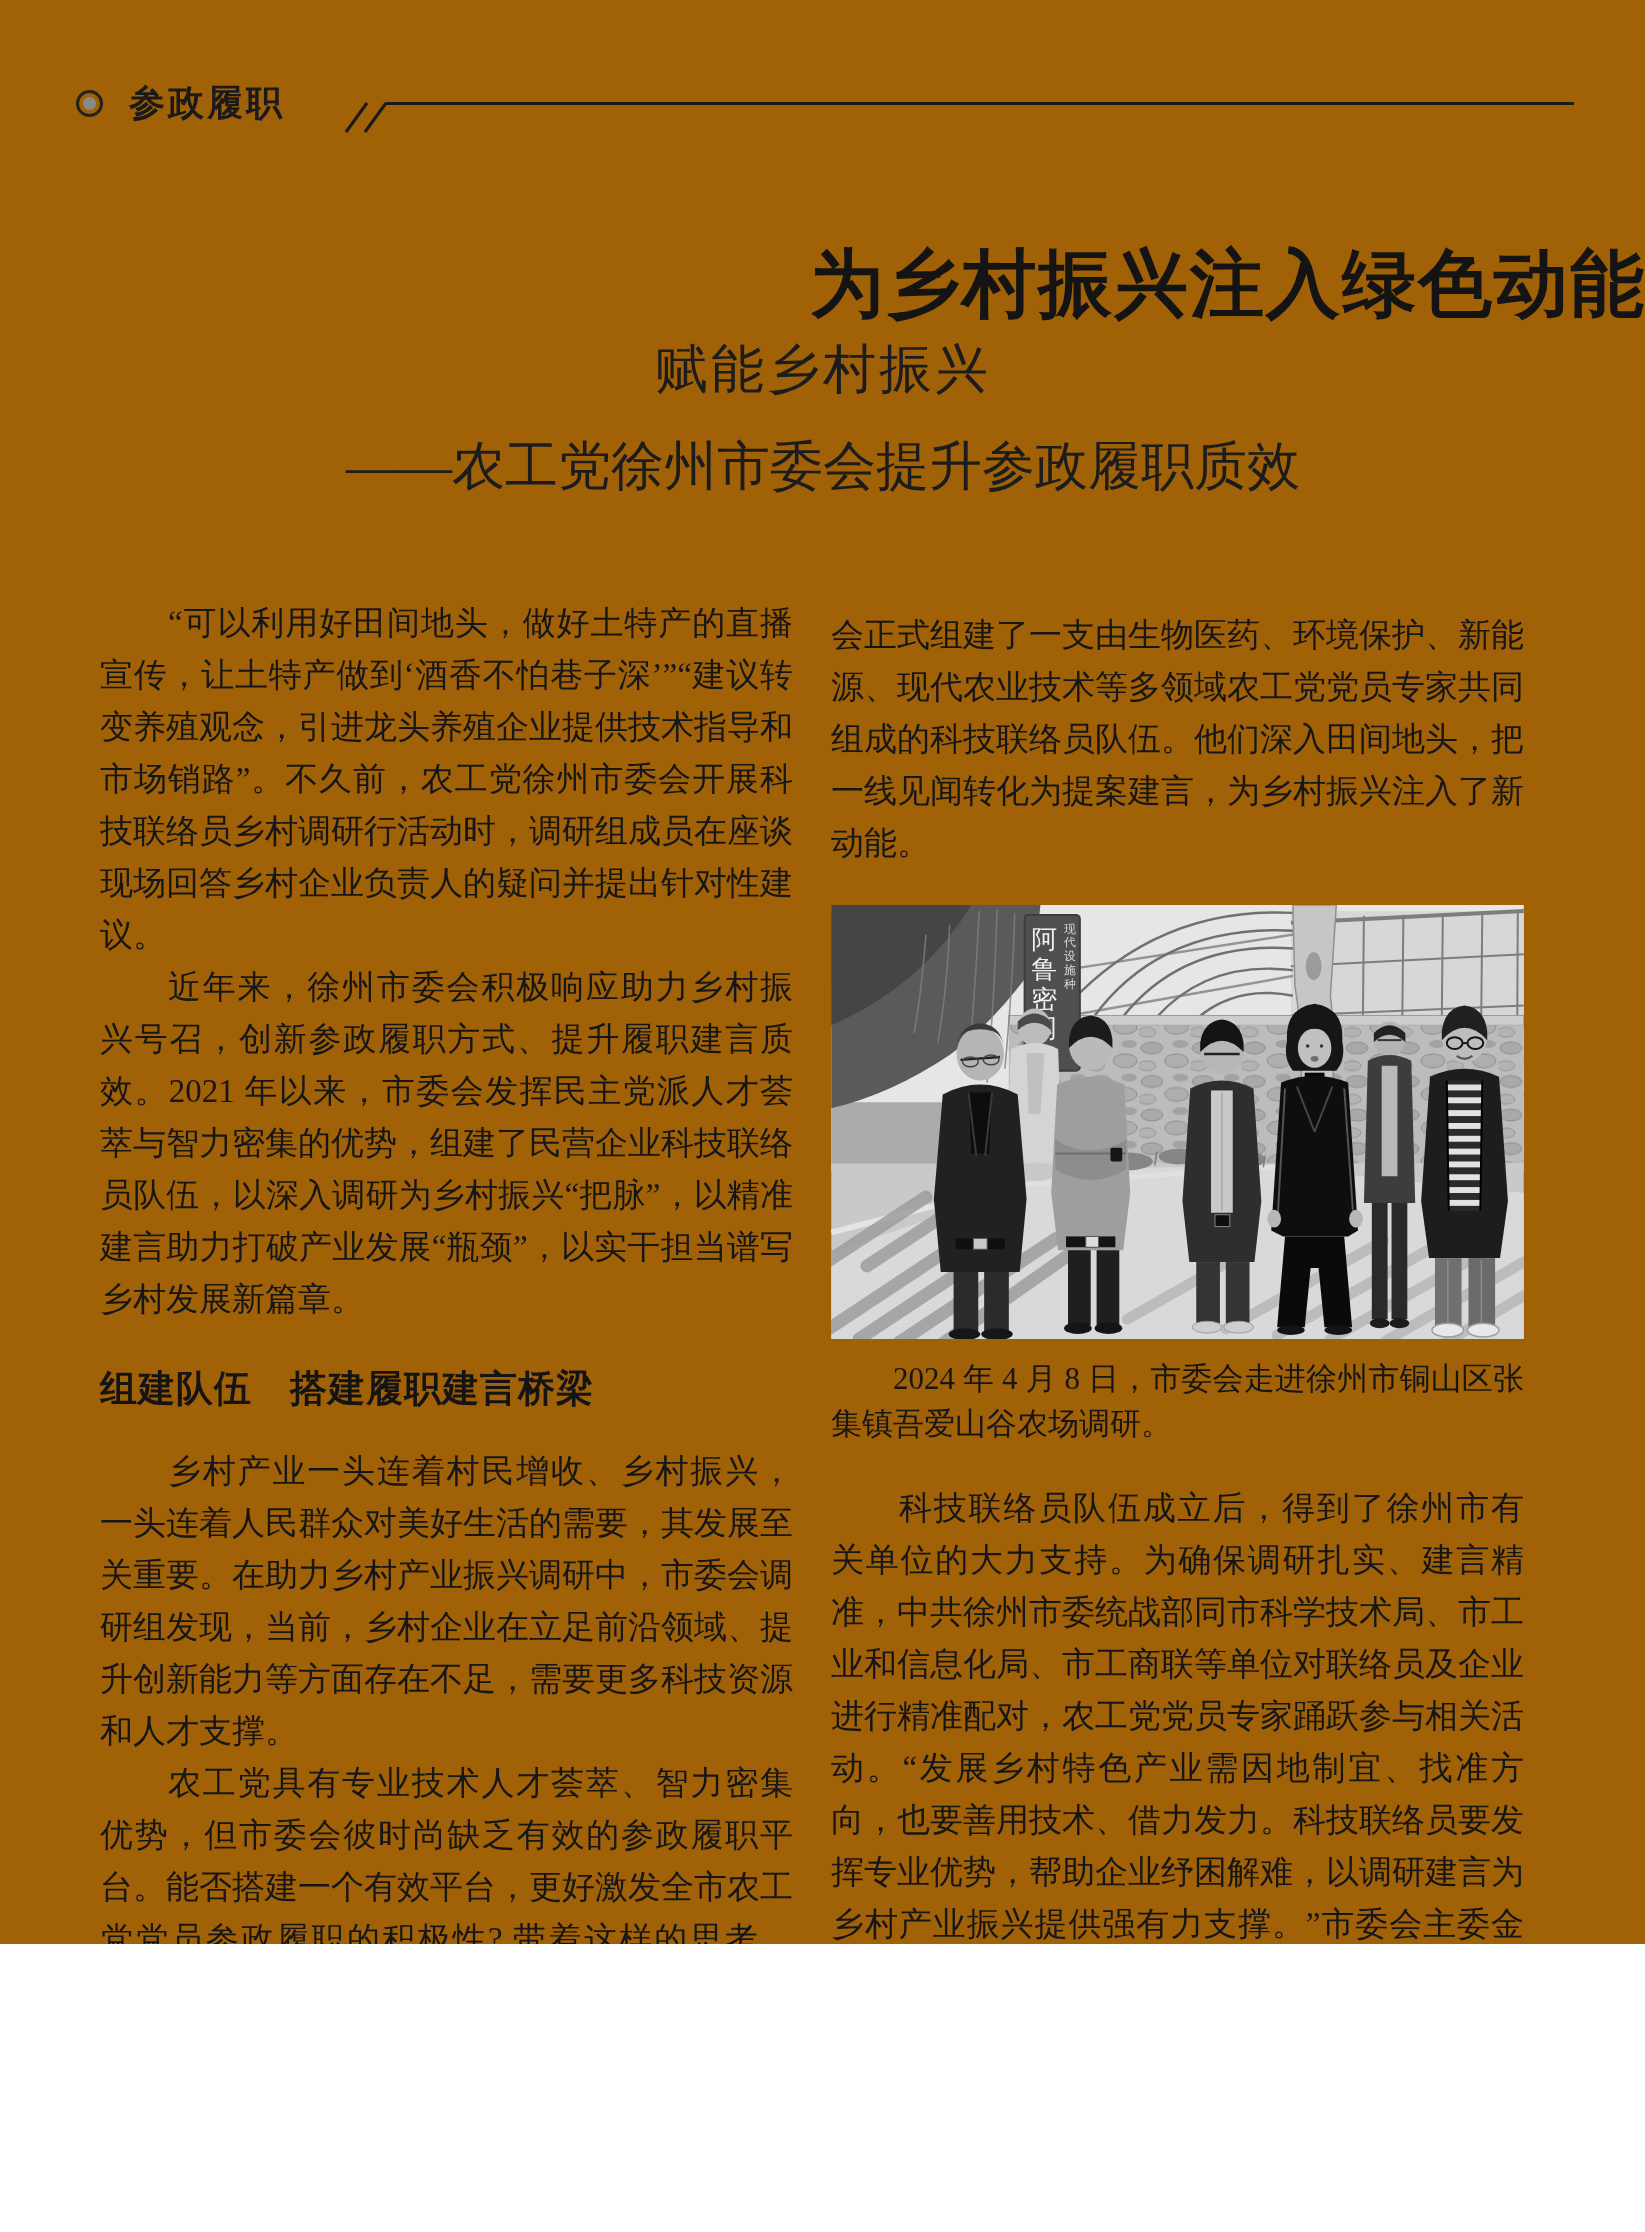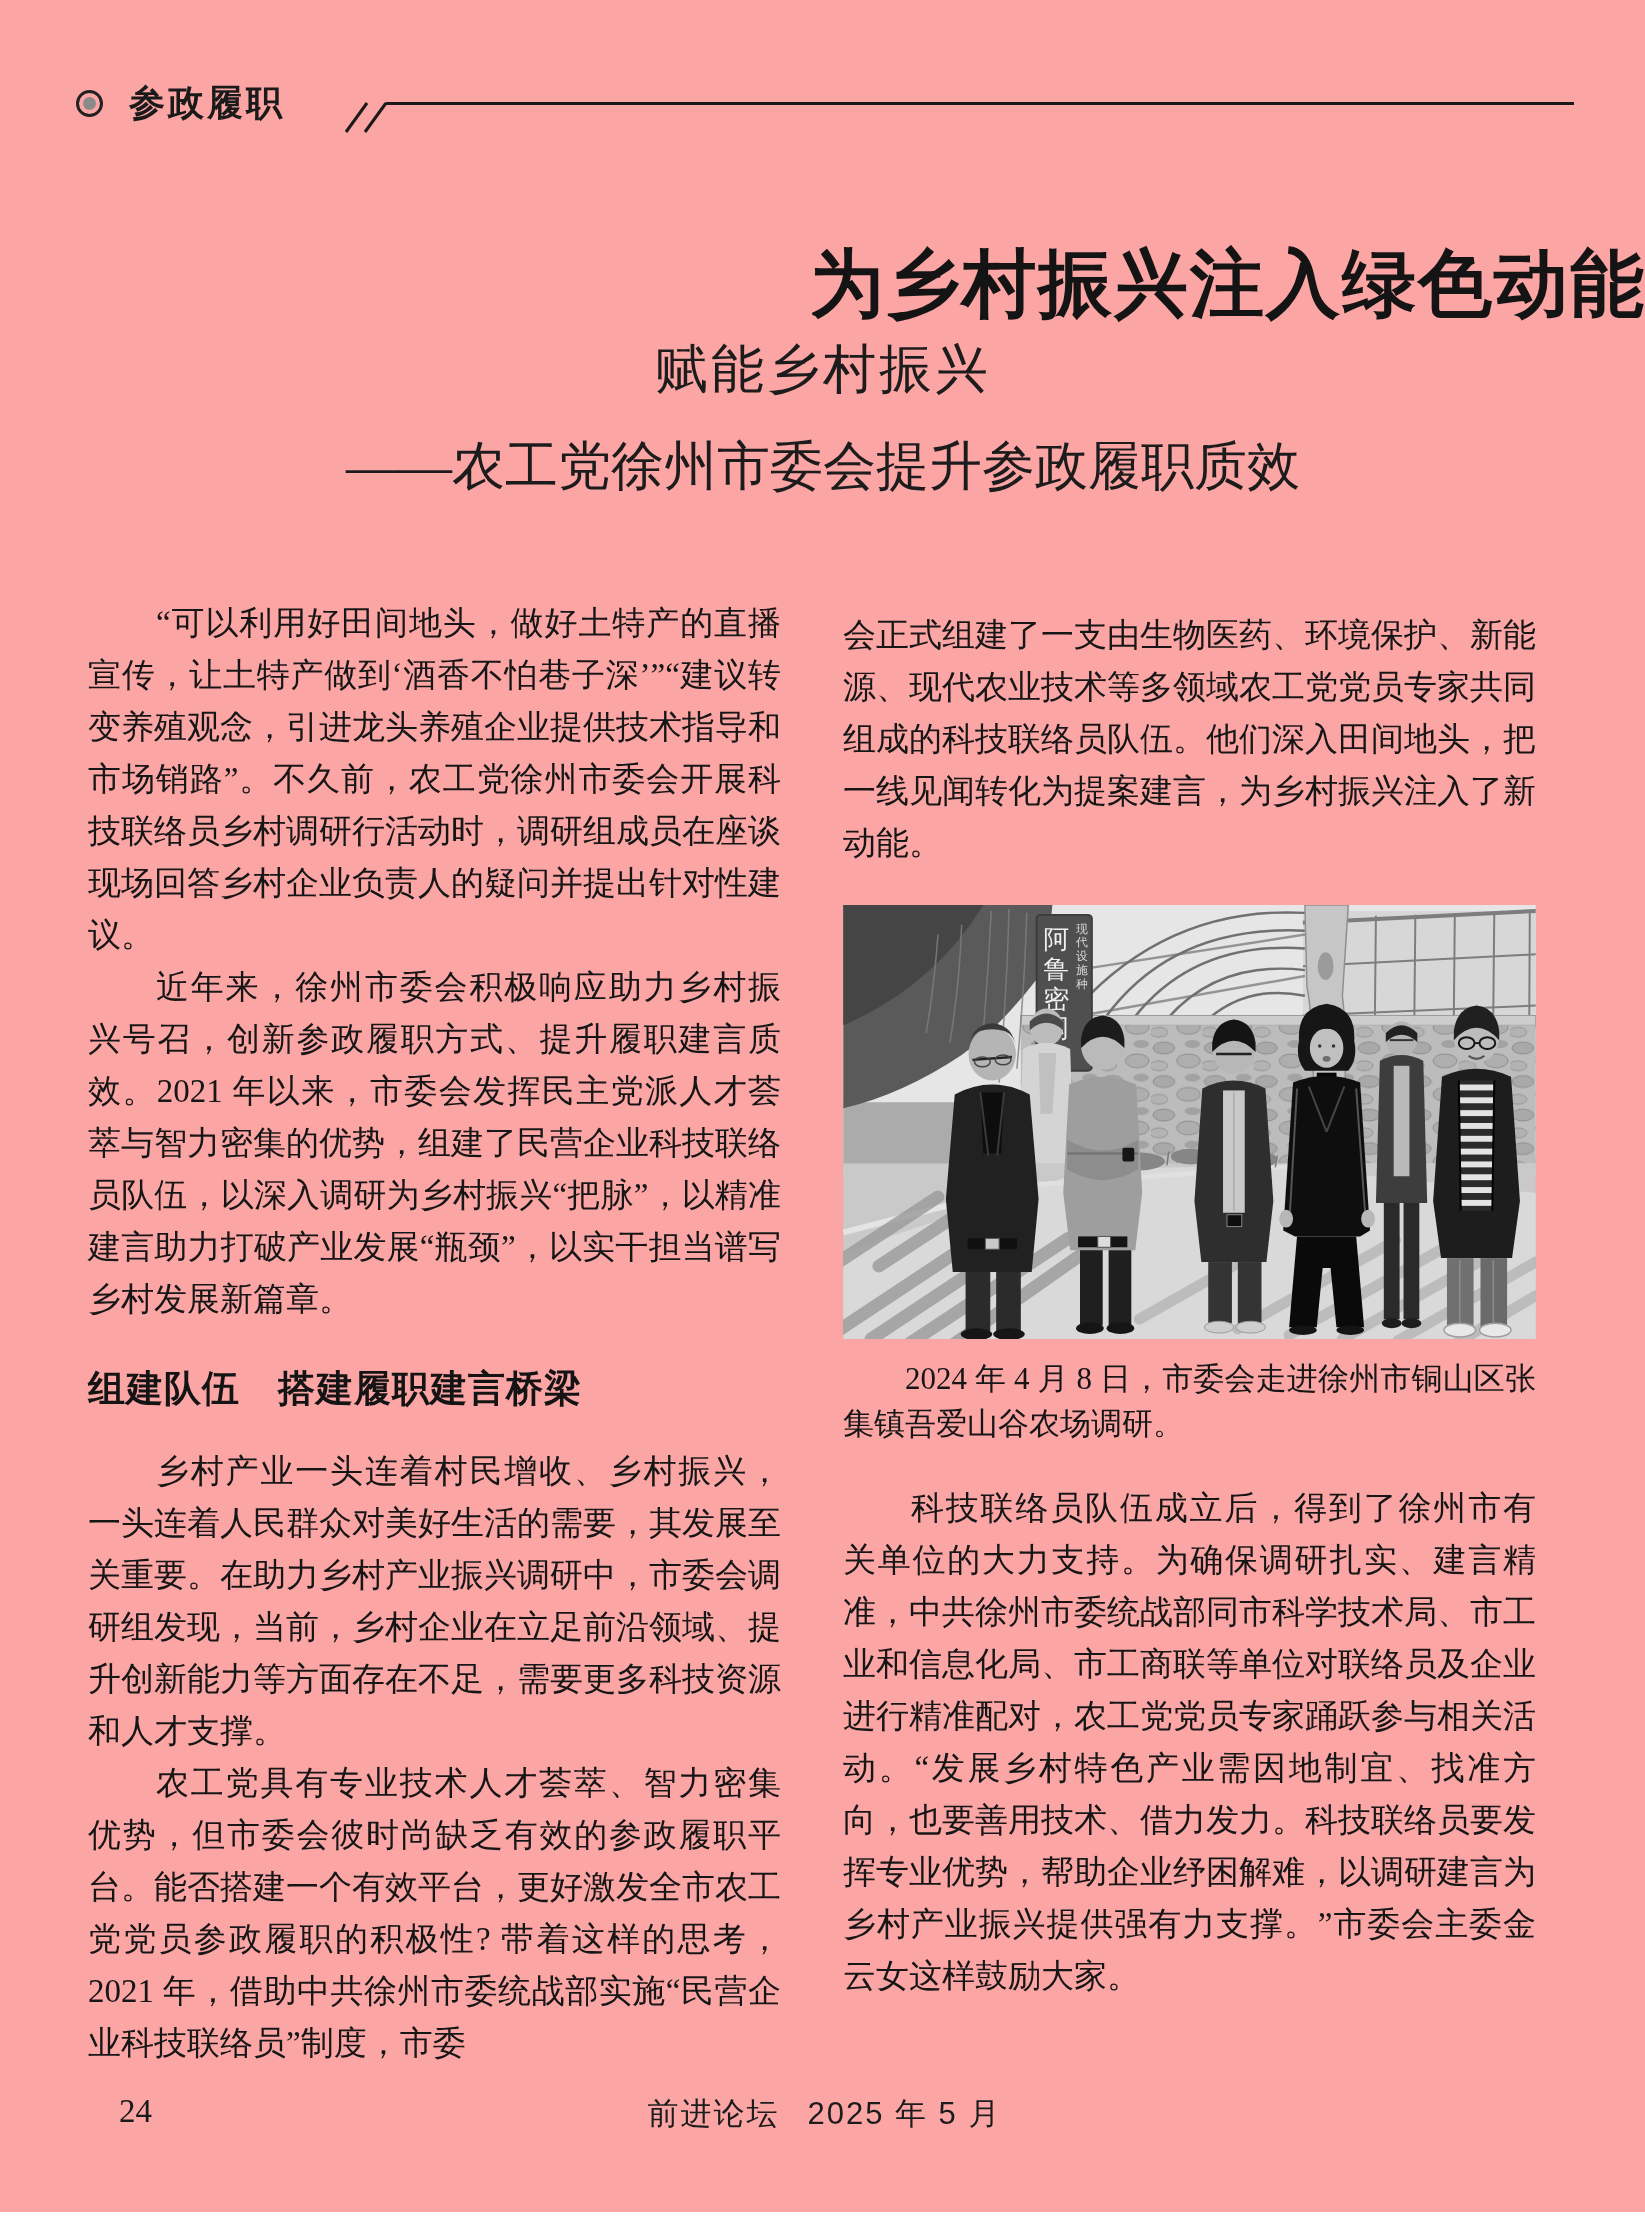--- a/index.html
+++ b/index.html
@@ -1,19 +1,19 @@
 <!DOCTYPE html>
 <html><head>
 <meta charset="utf-8">
 <style>
   html,body { margin:0; padding:0; background:#ffffff; }
   .page {
     position:relative;
-    width:1646px; height:2212px;
-    background:#fca5a5;
+    width:1646px; height:1944px;
+    background:#a16207;
     color:#1a1a1a;
     font-family:"Liberation Serif","DejaVu Serif",serif;
     overflow:hidden;
   }
 
   
   .kicker {
     position:absolute; top:84px; left:76px; right:72px;
     display:flex; align-items:flex-start;
   }
@@ -41,22 +41,22 @@
     font-family:"Liberation Sans","DejaVu Sans",sans-serif;
     font-weight:900; font-size:74px; line-height:1.05; letter-spacing:2px;
     color:#141414;
     text-align:right;
   }
   .subtitle { margin:44px 0 0; font-size:53px; line-height:1.0; font-weight:400; color:#1c1c1c; }
   .subtitle.sub2 { margin-top:20px; letter-spacing:3px; }
 
   
   .columns {
-    position:absolute; top:597px; left:88px;
-    display:flex; gap:62px;
+    position:absolute; top:597px; left:100px;
+    display:flex; gap:38px;
   }
   .col { width:693px; }
   .body-p {
     margin:0;
     font-size:33px; line-height:52px;
     text-align:justify; text-justify:inter-ideograph;
     text-indent:2.06em;
     color:#161616;
   }
   .no-indent { text-indent:0;margin-top:12px; }

